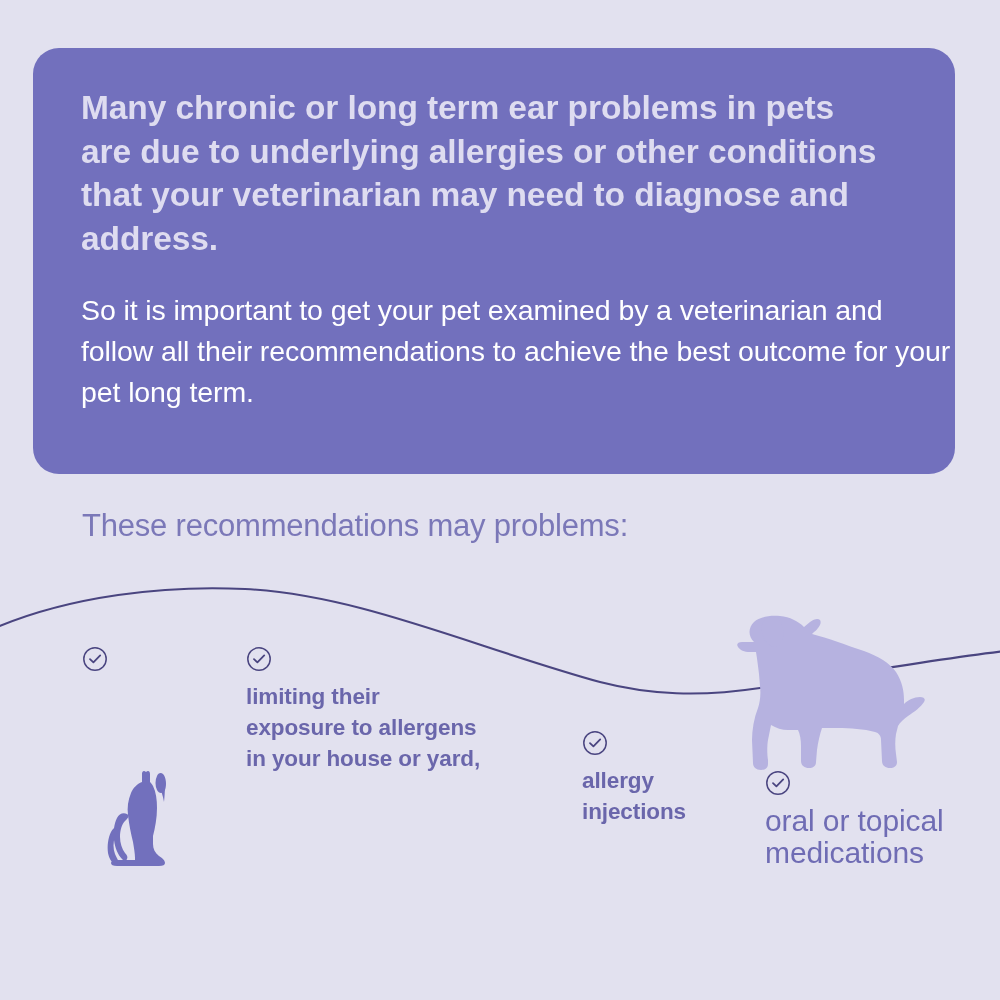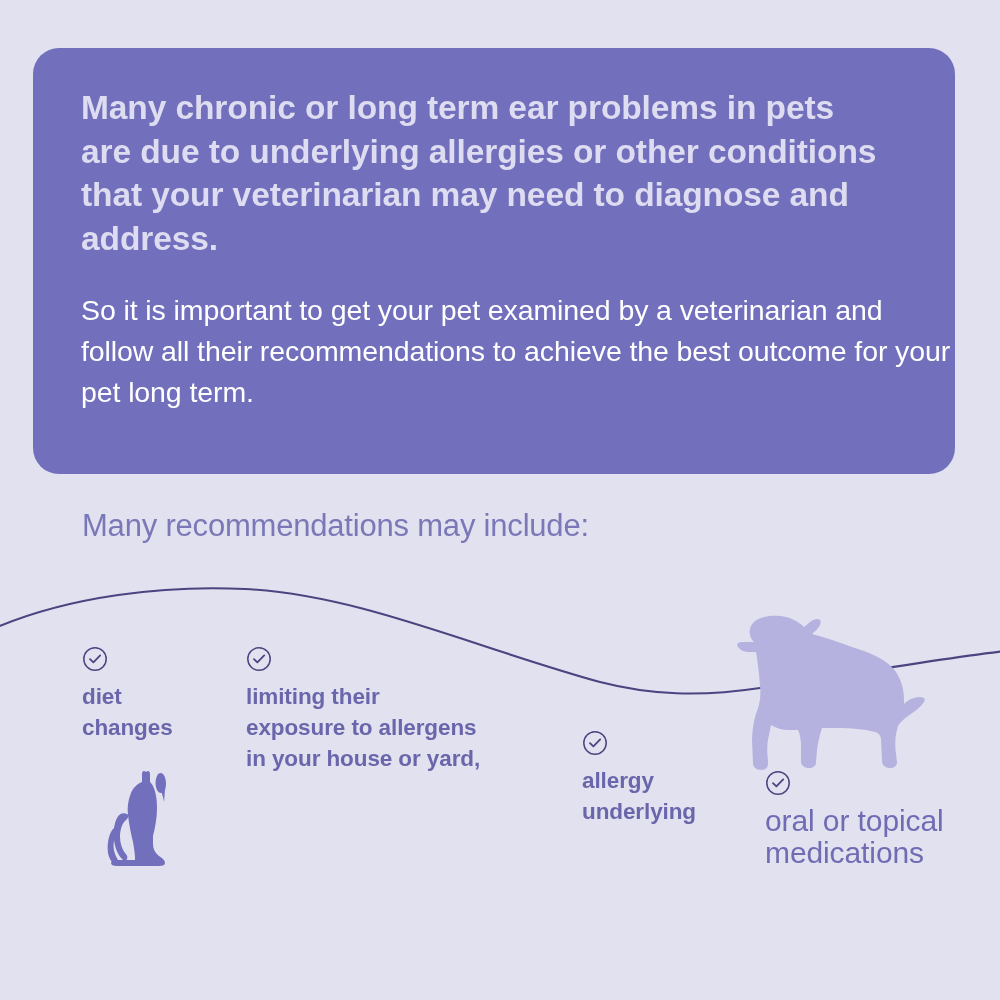--- a/index.html
+++ b/index.html
@@ -165,48 +165,46 @@
      C19 94, 21 93, 21 91 C21 89, 19 87, 18 84 C16 79, 16 72, 18 67 C20 62, 23 60, 22 58 Z"></path>
 </svg>
 
 <div class="callout-card">
   <p class="callout-heading">Many chronic or long term ear problems in pets are due to underlying allergies or other conditions that your veterinarian may need to diagnose and address.</p>
   <p class="callout-body">
     <span class="strong">So it is important to get your pet examined by a veterinarian</span><span> and follow all their recommendations to achieve the best outcome for your pet long term.</span>
   </p>
 </div>
 
-<h2 class="section-heading">Many recommendations may include:</h2>
+<h2 class="section-heading">These recommendations may problems:</h2>
 
 <div class="rec-item rec-item-0">
   <svg class="rec-icon" viewBox="0 0 26 26" aria-hidden="true">
     <circle cx="13" cy="13" r="11.2" fill="none" stroke="#4a4580" stroke-width="1.5"></circle>
     <path d="M8 13.2 L11.4 16.4 L18.2 9.4" fill="none" stroke="#4a4580" stroke-width="1.8" stroke-linecap="round" stroke-linejoin="round"></path>
   </svg>
-  <span class="rec-label">diet
-changes</span>
 </div>
 
 <div class="rec-item rec-item-1">
   <svg class="rec-icon" viewBox="0 0 26 26" aria-hidden="true">
     <circle cx="13" cy="13" r="11.2" fill="none" stroke="#4a4580" stroke-width="1.5"></circle>
     <path d="M8 13.2 L11.4 16.4 L18.2 9.4" fill="none" stroke="#4a4580" stroke-width="1.8" stroke-linecap="round" stroke-linejoin="round"></path>
   </svg>
   <span class="rec-label">limiting their
 exposure to allergens
 in your house or yard,</span>
 </div>
 
 <div class="rec-item rec-item-2">
   <svg class="rec-icon" viewBox="0 0 26 26" aria-hidden="true">
     <circle cx="13" cy="13" r="11.2" fill="none" stroke="#4a4580" stroke-width="1.5"></circle>
     <path d="M8 13.2 L11.4 16.4 L18.2 9.4" fill="none" stroke="#4a4580" stroke-width="1.8" stroke-linecap="round" stroke-linejoin="round"></path>
   </svg>
   <span class="rec-label">allergy
-underlying</span>
+injections</span>
 </div>
 
 <div class="rec-item rec-item-3">
   <svg class="rec-icon" viewBox="0 0 26 26" aria-hidden="true">
     <circle cx="13" cy="13" r="11.2" fill="none" stroke="#4a4580" stroke-width="1.5"></circle>
     <path d="M8 13.2 L11.4 16.4 L18.2 9.4" fill="none" stroke="#4a4580" stroke-width="1.8" stroke-linecap="round" stroke-linejoin="round"></path>
   </svg>
   <span class="rec-label">oral or topical
 medications</span>
 </div>

